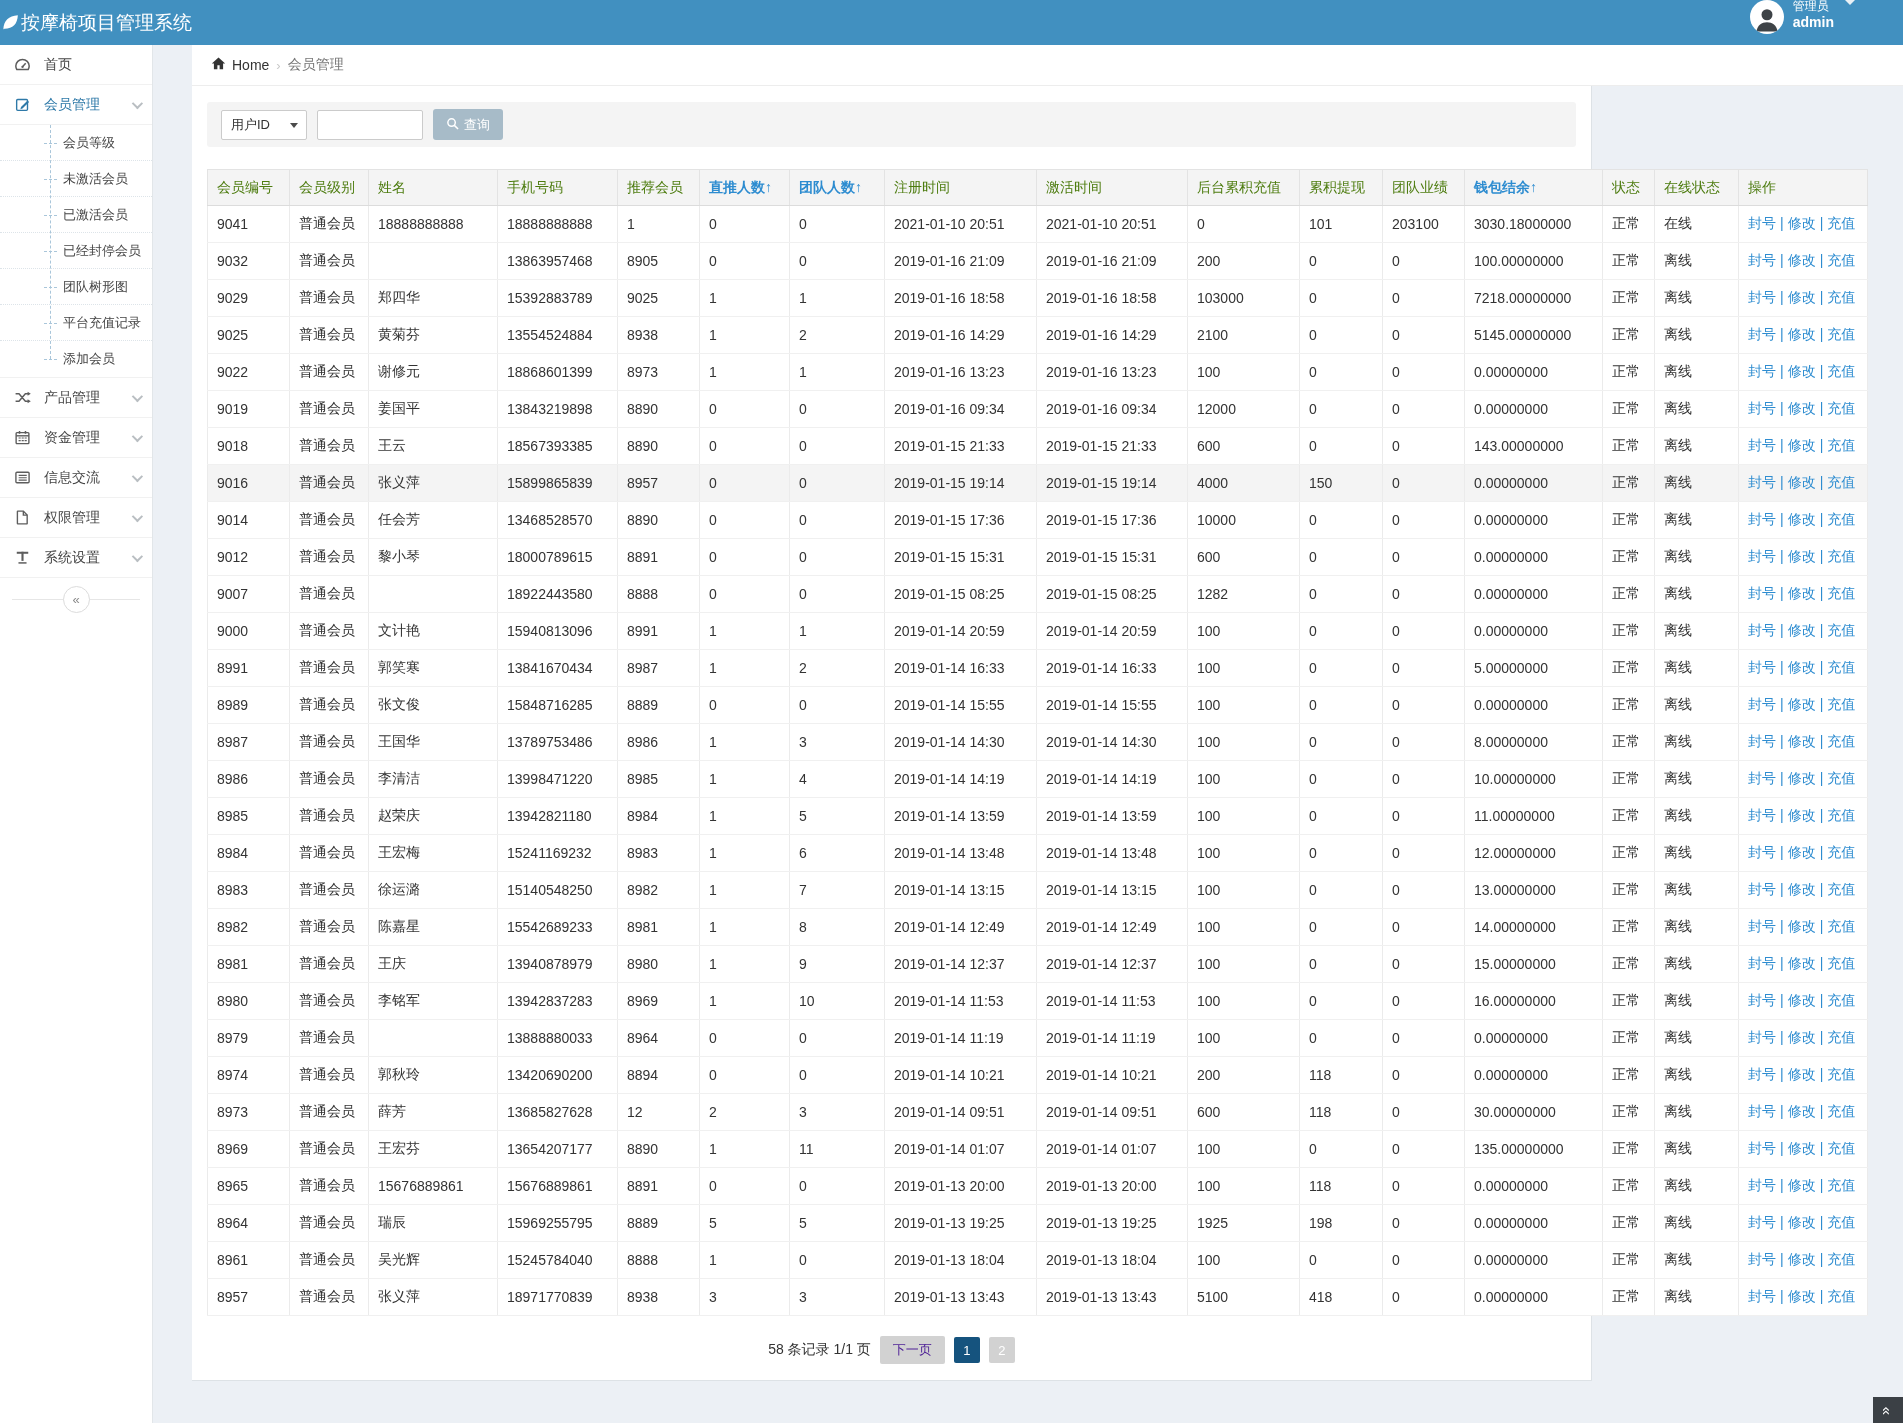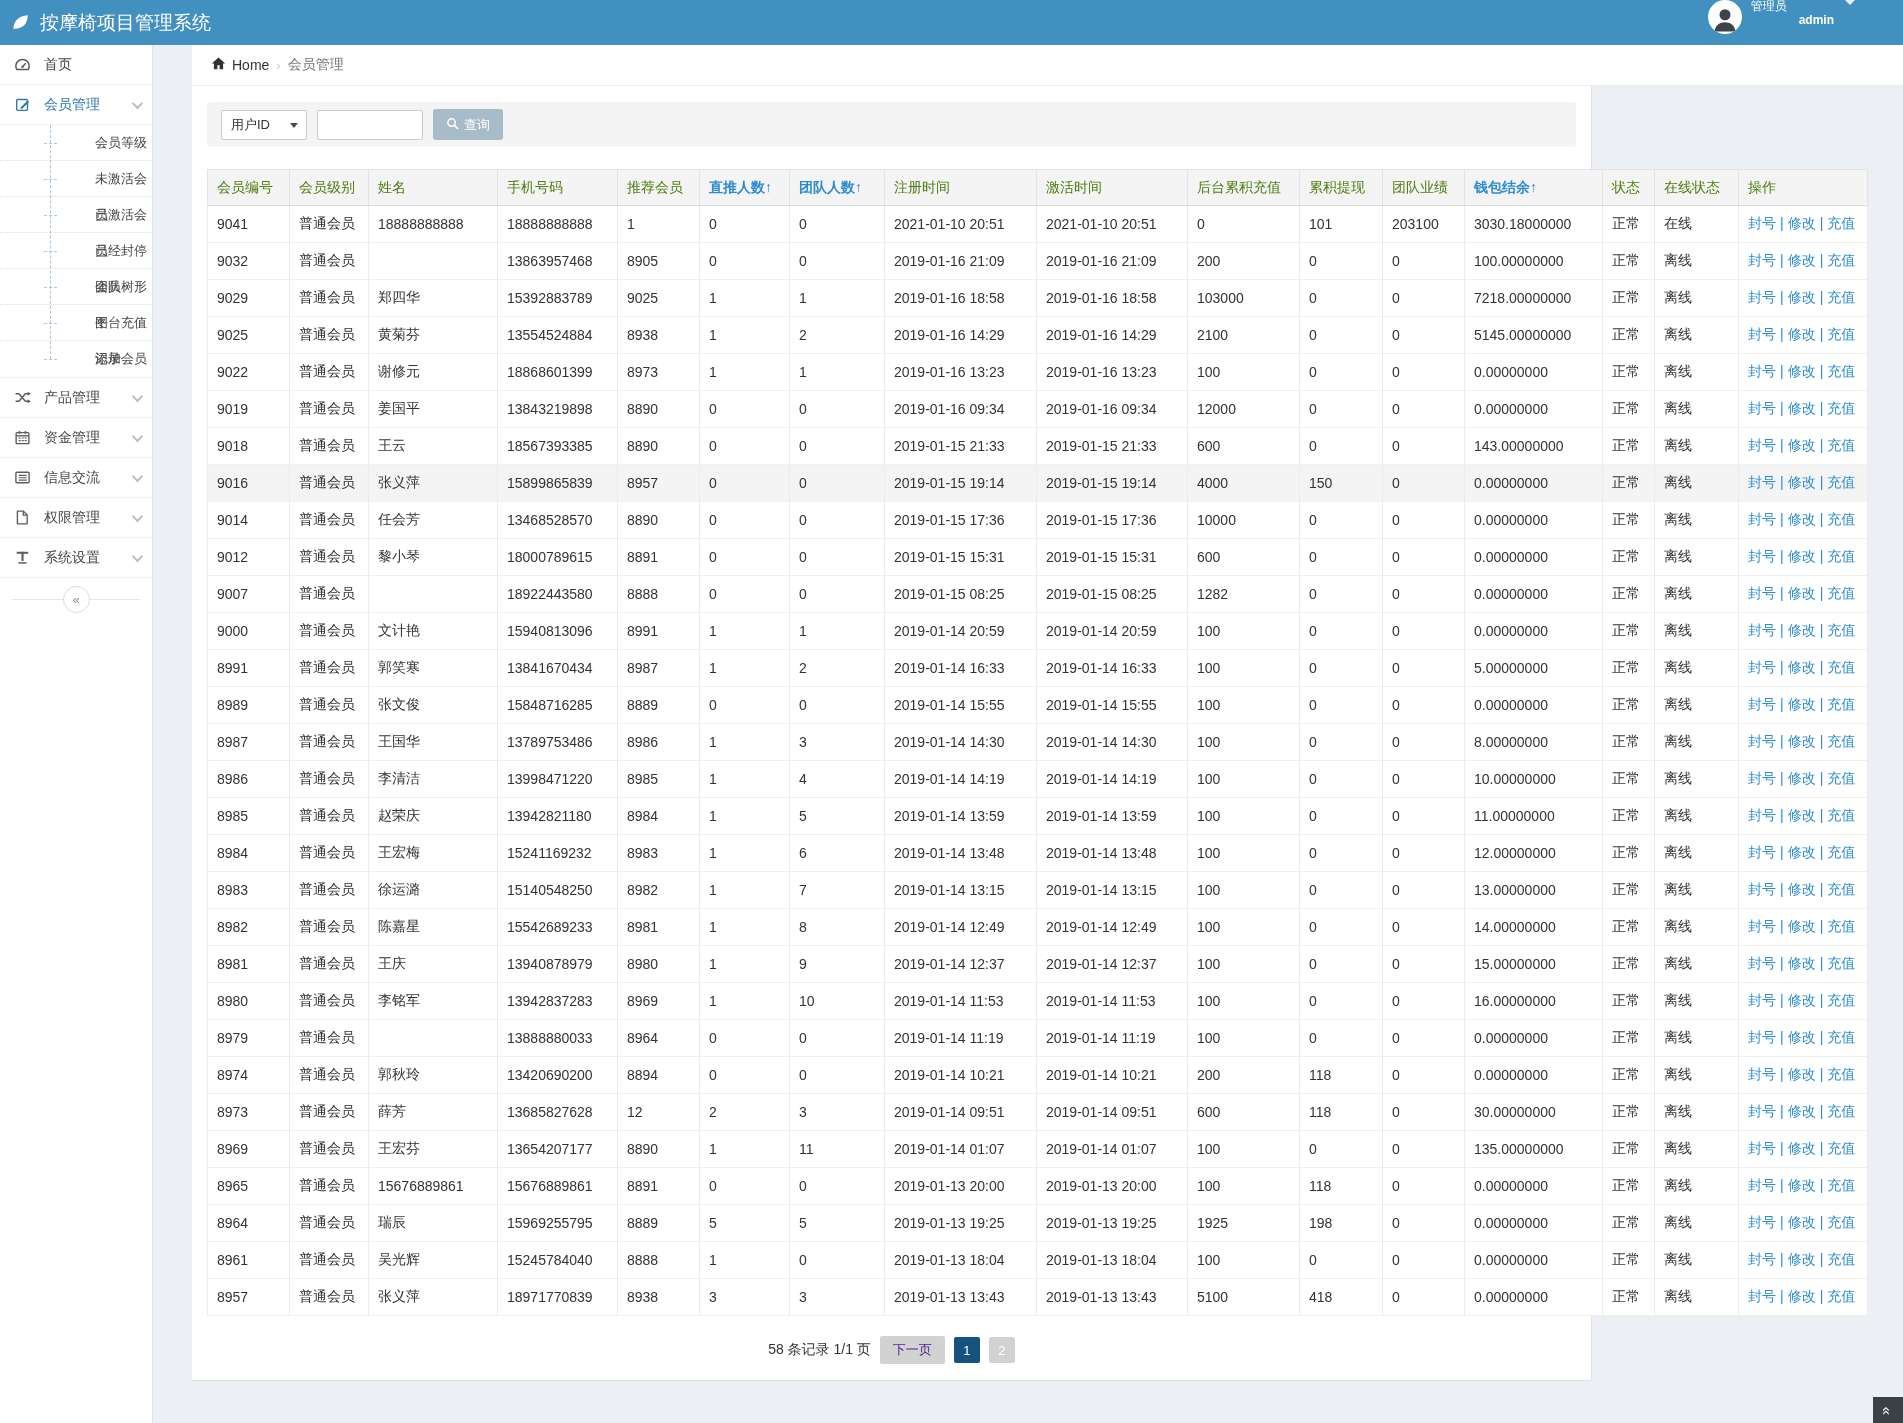--- a/index.html
+++ b/index.html
@@ -1,39 +1,39 @@
 <!DOCTYPE html>
 <html><head>
 <meta charset="utf-8">
 <style>
   * { margin:0; padding:0; box-sizing:border-box; }
   html,body { width:1903px; height:1423px; overflow:hidden; }
   body { font-family:"Liberation Sans","DejaVu Sans",sans-serif; font-size:14px; background:#ecf0f5; color:#333; }
 
   
   .navbar { position:absolute; top:0; left:0; width:1903px; height:45px; background:#4190c0; z-index:20; display:flex; align-items:center; }
-  .logo { display:flex; align-items:center; gap:9px; padding-left:10px; color:#fff; font-size:19px; }
+  .logo { display:flex; align-items:center; padding-left:0; color:#fff; font-size:19px; }
   .logo svg { display:block; }
   .user-menu { position:absolute; right:48px; top:0; height:45px; display:flex; align-items:flex-start; gap:9px; color:#fff; cursor:pointer; }
   .avatar { width:34px; height:34px; border-radius:50%; background:#fff; overflow:hidden; display:flex; align-items:flex-end; justify-content:center; }
   .user-texts { display:flex; flex-direction:column; line-height:1.15; }
   .user-role { font-size:12px; }
-  .user-name { font-size:12px; font-weight:bold;margin-left:48px; }
+  .user-name { font-size:14px; font-weight:bold; }
   .user-caret { width:0; height:0; border-left:5px solid transparent; border-right:5px solid transparent; border-top:5px solid #e8f0f5; margin-left:2px; }
 
   
   .sidebar { position:absolute; top:45px; left:0; bottom:0; width:153px; background:#fff; border-right:1px solid #e2e6e9; z-index:10; }
   .nav-item { height:40px; display:flex; align-items:center; padding:0 12px 0 14px; border-bottom:1px solid #f1f1f1; color:#454545; cursor:pointer; }
   .nav-item .ico { width:19px; margin-right:11px; color:#5d5d5d; display:flex; align-items:center; }
   .nav-item.active { color:#2e79a8; }
   .nav-item.active .ico { color:#2e79a8; }
   .chev { margin-left:auto; width:8px; height:8px; border-right:2px solid #b9bec2; border-bottom:2px solid #b9bec2; transform:rotate(45deg) translateY(-2px); }
   .submenu { position:relative; border-bottom:1px solid #f1f1f1; }
   .submenu::before { content:""; position:absolute; left:50px; top:0; bottom:18px; border-left:1px dashed #a9c6da; }
-  .sub-item { position:relative; height:36px; line-height:36px; padding-left:95px; font-size:13px; color:#454545; border-bottom:1px dotted #dde4e9; cursor:pointer; }
+  .sub-item { position:relative; height:36px; line-height:36px; padding-left:63px; font-size:13px; color:#454545; border-bottom:1px dotted #dde4e9; cursor:pointer; }
   .sub-item:last-child { border-bottom:none; }
   .sub-item::before { content:""; position:absolute; left:44px; top:18px; width:13px; border-top:1px dashed #a9c6da; }
   .collapse-row { position:relative; height:42px; display:flex; align-items:center; justify-content:center; }
   .collapse-row::before { content:""; position:absolute; left:12px; right:12px; top:50%; border-top:1px solid #e6e6e6; }
   .collapse-btn { position:relative; z-index:1; width:27px; height:27px; border:1px solid #dcdcdc; border-radius:50%; background:#fff; color:#8a8a8a; font-size:13px; display:flex; align-items:center; justify-content:center; cursor:pointer; }
 
   
   .main { position:absolute; left:192px; top:45px; right:0; bottom:0; }
   .crumb-bar { height:41px; background:#fff; border-bottom:1px solid #ededed; display:flex; align-items:center; gap:7px; padding-left:19px; font-size:14px; }
   .crumb-home { display:flex; align-items:center; gap:6px; color:#333; cursor:pointer; }

